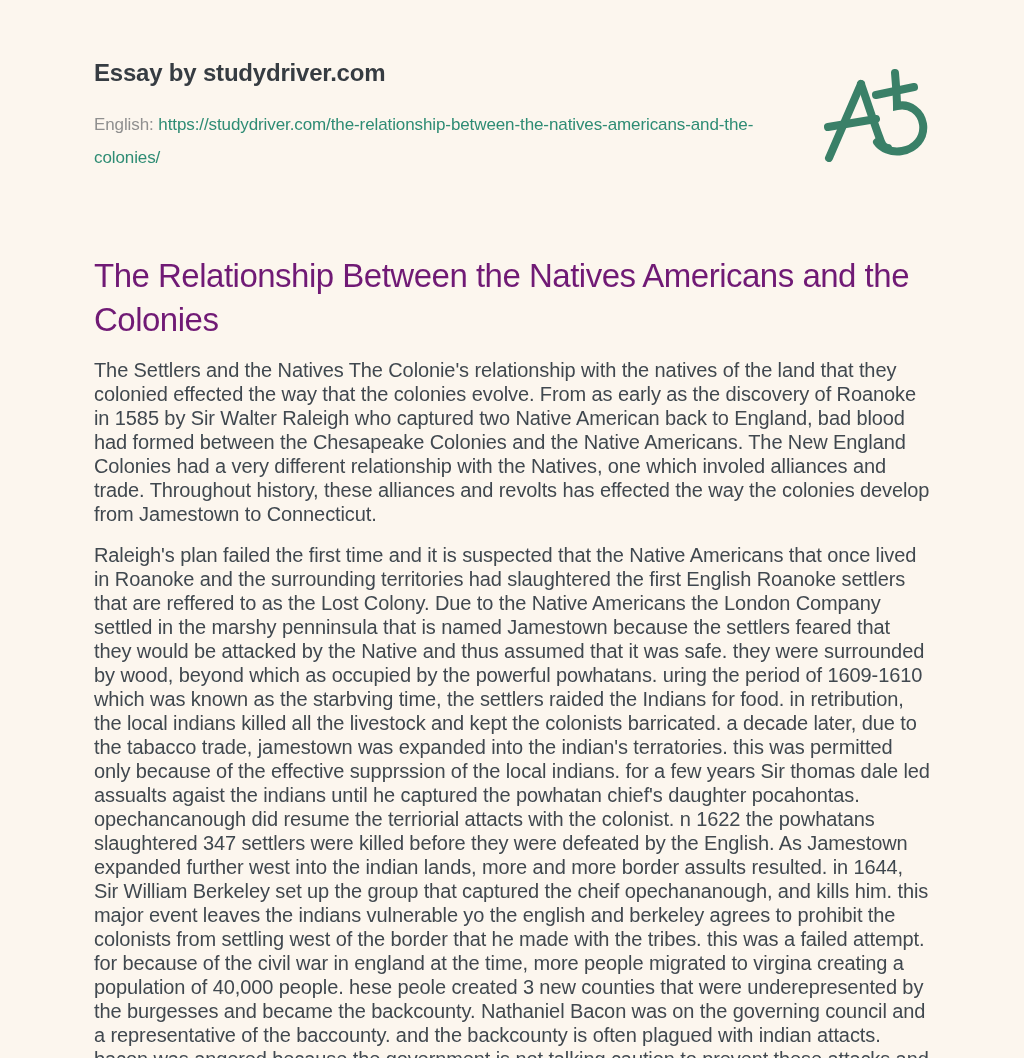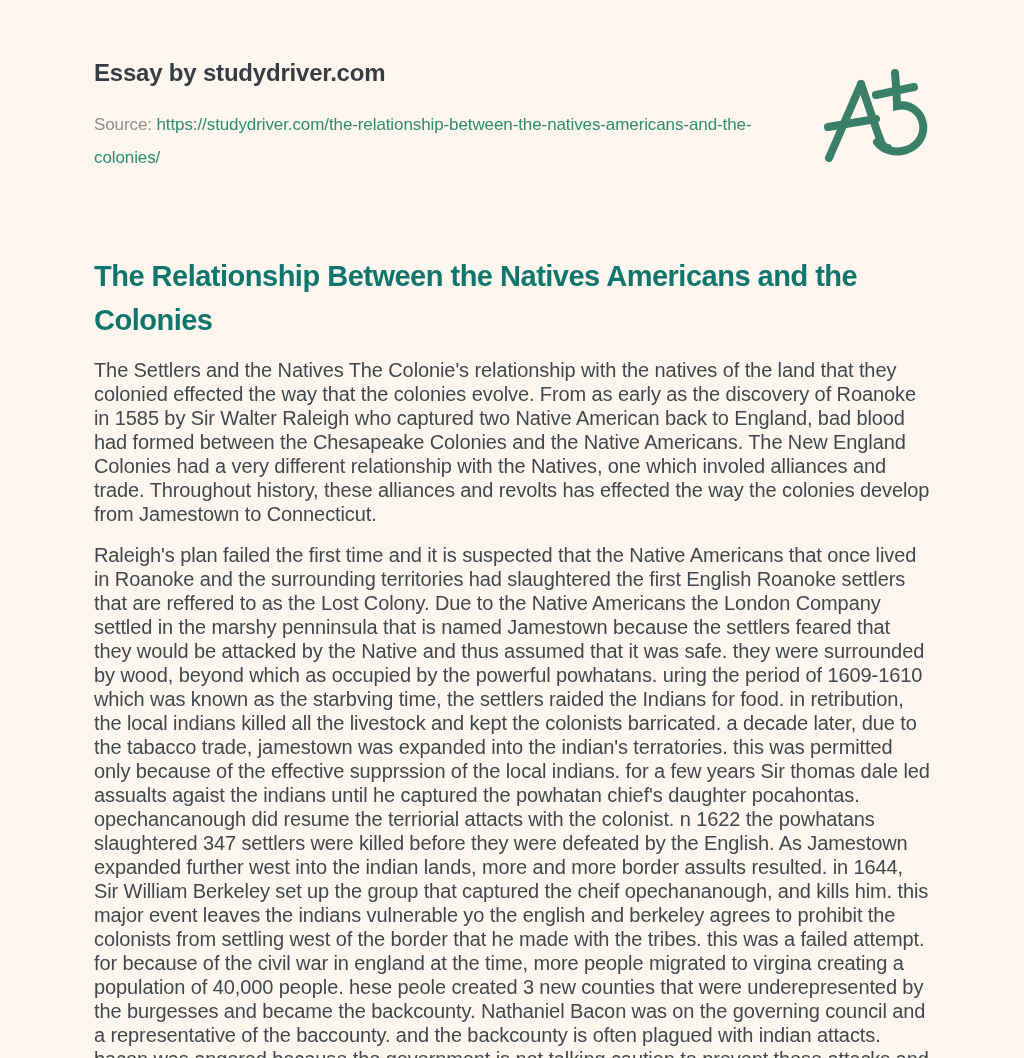--- a/index.html
+++ b/index.html
@@ -53,44 +53,44 @@
     color: #2e8c74;
     text-decoration: none;
   }
   .logo {
     flex: 0 0 auto;
     margin-top: 10px;
     margin-right: 2px;
   }
   h1.article-title {
     margin: 80px 0 16px 0;
-    font-size: 29px;
+    font-size: 33px;
     line-height: 44px;
-    font-weight: 700;
+    font-weight: 400;
     letter-spacing: -0.5px;
-    color: #0f766e;
+    color: #701a75;
   }
   .article-body p {
     margin: 0 0 17px 0;
     font-size: 20px;
     line-height: 24px;
     letter-spacing: -0.1px;
     color: #40484f;
   }
 </style>
 </head>
 <body>
 
 <div class="page">
   <div class="container">
 
     <div class="header-row">
       <div class="header-left">
         <p class="essay-by">Essay by studydriver.com</p>
-        <p class="source-line"><span>Source:</span> <a href="#">https://studydriver.com/the-relationship-between-the-natives-americans-and-the-colonies/</a></p>
+        <p class="source-line"><span>English:</span> <a href="#">https://studydriver.com/the-relationship-between-the-natives-americans-and-the-colonies/</a></p>
       </div>
 
       <div class="logo">
         <svg width="106" height="94" viewBox="9 8 106 94" fill="none" xmlns="http://www.w3.org/2000/svg">
           <g stroke="#3a8068" stroke-width="8" stroke-linecap="round" fill="none">
 
             <path d="M16,98 L48,24"></path>
 
             <path d="M15,67 L63,59"></path>
 

